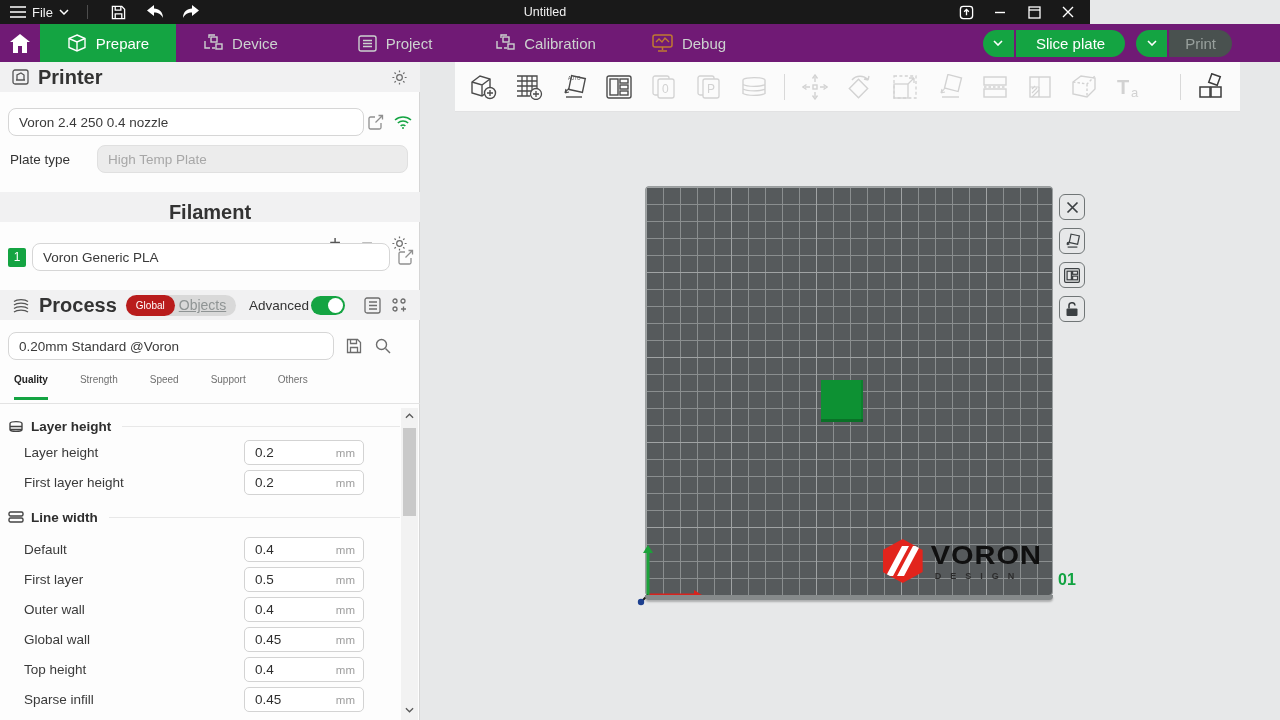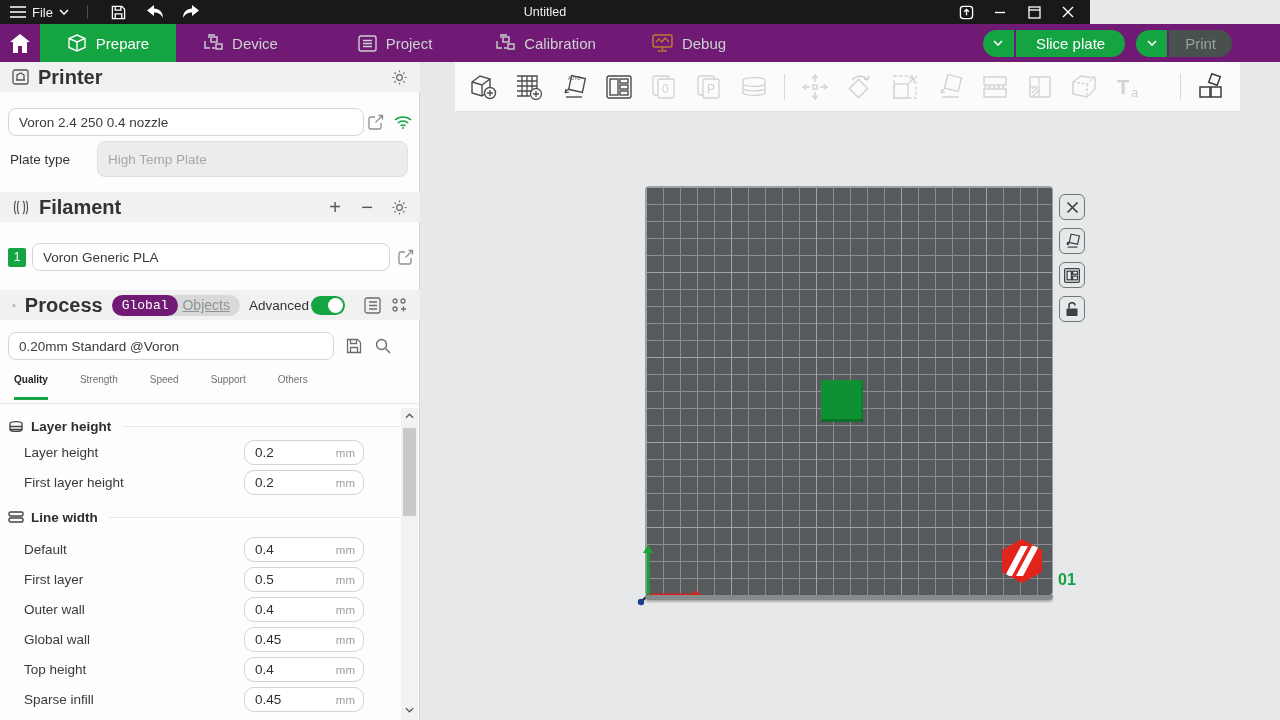--- a/index.html
+++ b/index.html
@@ -54,32 +54,32 @@
   .plusminus { font-size:20px; color:#555; line-height:1; width:16px; text-align:center; }
 
   .input-box { border:1px solid #d6d6d6; border-radius:8px; background:#fff;
     display:flex; align-items:center; font-size:13.5px; color:#3a3a3a; padding:0 10px; }
   .input-disabled { background:#ececec; color:#a7a7a7; border-color:#e0e0e0; }
 
   .row-printer-combo { position:absolute; left:8px; top:46px; width:356px; height:28px; }
   .combo-icons { position:absolute; left:368px; top:46px; height:28px; display:flex; align-items:center; gap:10px; }
   .row-plate { position:absolute; left:10px; top:83px; width:410px; height:28px; display:flex; align-items:center; }
   .lbl { font-size:13.5px; color:#333; font-weight:500; }
-  .plate-input { position:absolute; left:87px; width:311px; height:36px; }
+  .plate-input { position:absolute; left:87px; width:311px; height:28px; }
 
   .filament-row { position:absolute; left:8px; top:181px; width:412px; height:28px; display:flex; align-items:center; }
   .slot-chip { width:18px; height:19px; background:#14a442; color:#fff; font-size:12px;
     display:flex; align-items:center; justify-content:center; border-radius:2px; }
   .filament-input { margin-left:6px; width:358px; height:28px; }
   .filament-edit { margin-left:8px; }
 
   .process-header { top:228px; }
   .scope-pill { display:flex; align-items:center; background:#d9d9d9; border-radius:11px; height:21px; }
-  .scope-global { background:#701a75; color:#fff; font-size:13px; border-radius:11px;
-    height:21px; display:flex; align-items:center; padding:0 10px;font-family:Liberation Mono, monospace; }
+  .scope-global { background:#b91c1c; color:#fff; font-size:10px; border-radius:11px;
+    height:21px; display:flex; align-items:center; padding:0 10px; }
   .scope-objects { color:#8f9494; font-size:14px; padding:0 10px 0 4px;text-decoration:underline; }
   .advanced-wrap { display:flex; align-items:center; gap:2px; margin-left:auto; }
   .advanced-label { font-size:13.5px; color:#333; }
   .toggle { width:34px; height:19px; background:#14a442; border-radius:10px; position:relative; }
   .toggle::after { content:""; position:absolute; right:2px; top:2px; width:15px; height:15px;
     background:#fff; border-radius:50%; }
 
   .preset-row { position:absolute; left:8px; top:270px; width:412px; height:28px; display:flex; align-items:center; }
   .preset-input { width:326px; height:28px; }
   .preset-icons { display:flex; gap:13px; margin-left:12px; color:#6d6d6d; }
@@ -89,21 +89,21 @@
   .param-tab.active { color:#222; font-weight:bold; border-bottom:3px solid #14a442; }
   .sb-divider { position:absolute; left:0; top:341px; width:420px; height:1px; background:#e3e3e3; }
 
   .params { position:absolute; left:8px; top:348px; width:392px; }
   .group-header { display:flex; align-items:center; gap:7px; height:28px; margin-top:2px; }
   .group-title { font-size:13.5px; font-weight:bold; color:#2e2e2e; white-space:nowrap; }
   .group-line { flex:1; height:1px; background:#e8e8e8; margin-left:4px; }
   .param-row { display:flex; align-items:center; height:25px; margin:0 0 5px 0; }
   .param-label { font-size:13.5px; color:#3a3a3a; margin-left:16px; }
   .param-box { margin-left:auto; margin-right:36px; width:120px; height:25px;
-    border:1px solid #d3d3d3; border-radius:10px; display:flex; align-items:center;
+    border:1px solid #d3d3d3; border-radius:5px; display:flex; align-items:center;
     background:#fff; padding:0 8px 0 10px; }
   .param-value { font-size:13.5px; color:#2e2e2e; }
   .param-unit { margin-left:auto; font-size:11.5px; color:#9d9d9d; }
 
   .scrollbar { position:absolute; right:1px; top:346px; bottom:0; width:17px; background:#f2f2f2;
     display:flex; flex-direction:column; align-items:center; }
   .scroll-arrow { color:#595959; font-size:11px; height:16px; display:flex; align-items:center; }
   .scroll-thumb { position:absolute; top:20px; left:2px; width:13px; height:88px; background:#c9c9c9; }
   .scroll-arrow.down { position:absolute; bottom:2px; }
 
@@ -302,21 +302,21 @@
           <circle cx="9" cy="13" r="1" fill="#14a442" stroke="none"></circle>
         </svg>
     </div>
     <div class="row-plate">
       <span class="lbl">Plate type</span>
       <div class="input-box input-disabled plate-input">
         <span>High Temp Plate</span>
       </div>
     </div>
 
-    <div class="sec-header" style="top:130px;">
+    <div class="sec-header" style="top:130px;flex-direction:column;">
       <svg width="18" height="15" viewBox="0 0 18 15" fill="none" stroke="#555" stroke-width="1.2">
           <path d="M4 1C2 2.8 2 12.2 4 14M7 1c-2 1.8-2 11.2 0 13M11 1c2 1.8 2 11.2 0 13M14 1c2 1.8 2 11.2 0 13"></path>
         </svg>
       <span class="sec-title">Filament</span>
       <div class="sec-right">
         <span class="plusminus">+</span>
         <span class="plusminus">−</span>
         <svg width="17" height="17" viewBox="0 0 18 18" fill="none" stroke="#6d6d6d" stroke-width="1.3">
             <circle cx="9" cy="9" r="3"></circle>
             <path d="M9 1.5v2M9 14.5v2M1.5 9h2M14.5 9h2M3.7 3.7l1.4 1.4M12.9 12.9l1.4 1.4M14.3 3.7l-1.4 1.4M5.1 12.9l-1.4 1.4"></path>
@@ -600,20 +600,24 @@
       </div>
     </div>
 
     <div class="plate">
       <div class="model-cube"></div>
       <div class="plate-logo">
         <div class="logo-hex">
             <i></i>
             <i></i>
           </div>
+        <div class="logo-textcol">
+          <span class="logo-main">VORON</span>
+          <span class="logo-sub">DESIGN</span>
+        </div>
       </div>
       <svg class="axes" width="72" height="72" viewBox="0 0 72 72">
         <path d="M12 58 L58 58" stroke="#d7231e" stroke-width="3"></path>
         <path d="M58 53 L66 58 L58 63 Z" fill="#d7231e"></path>
         <path d="M12 58 L12 16" stroke="#1ca23a" stroke-width="3"></path>
         <path d="M7 16 L12 8 L17 16 Z" fill="#1ca23a"></path>
         <path d="M12 58 L4 66" stroke="#1b1b1b" stroke-width="2"></path>
         <circle cx="5" cy="65" r="3.2" fill="#1d3f8f"></circle>
       </svg>
     </div>

